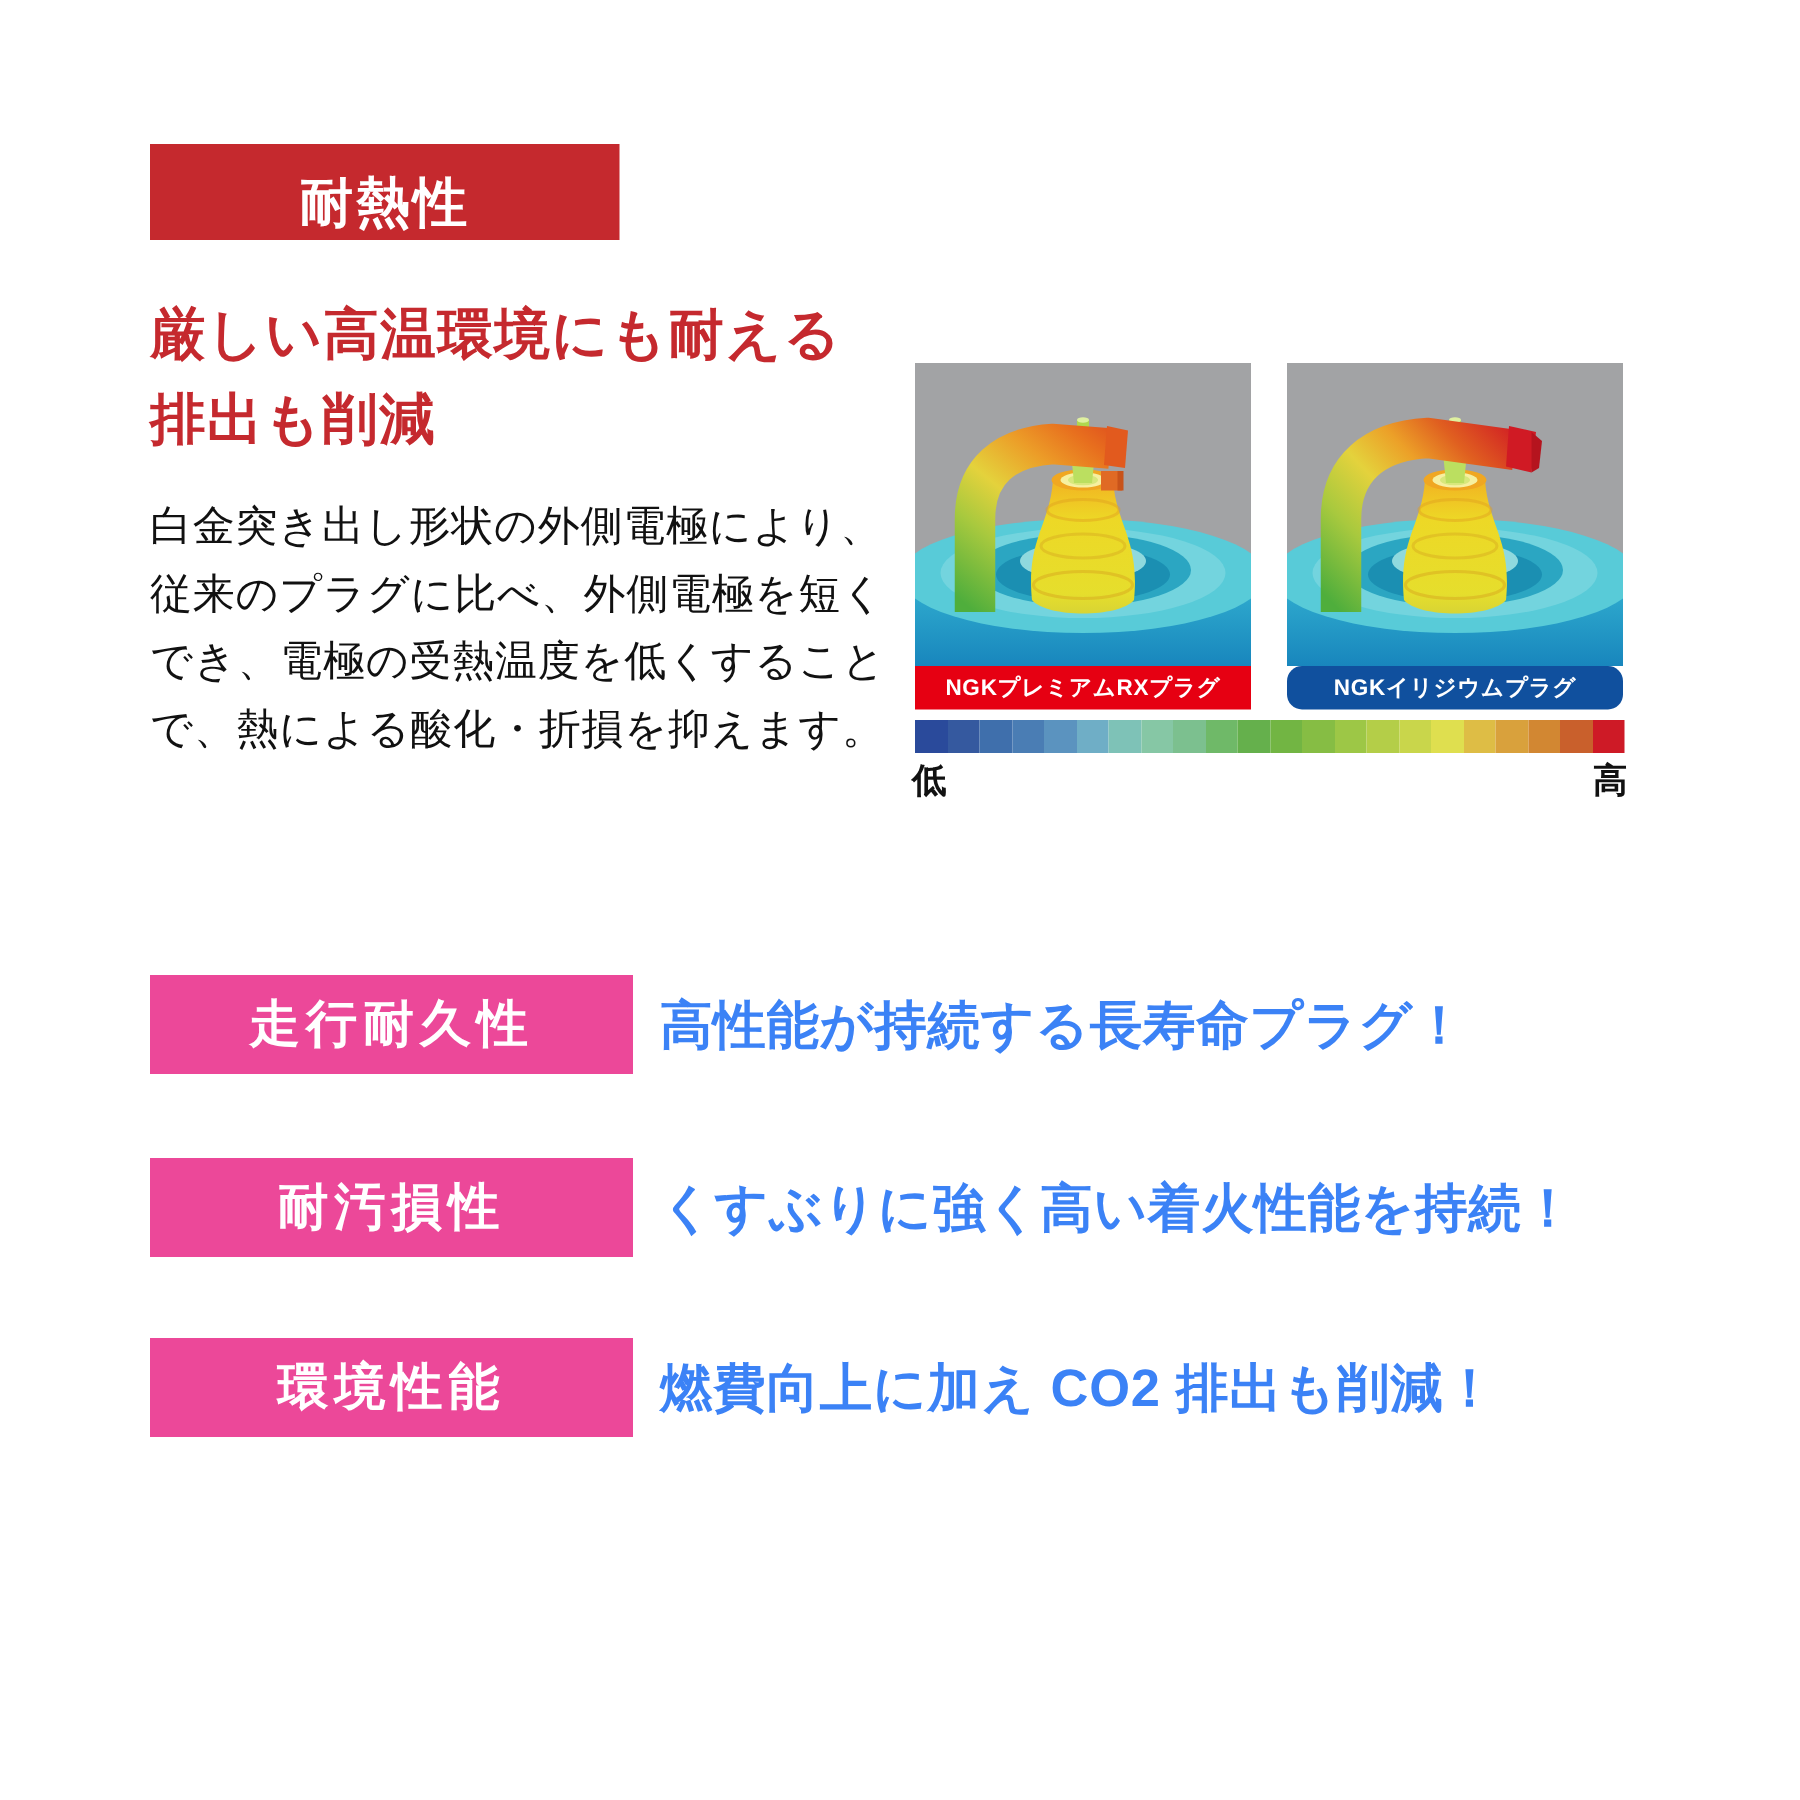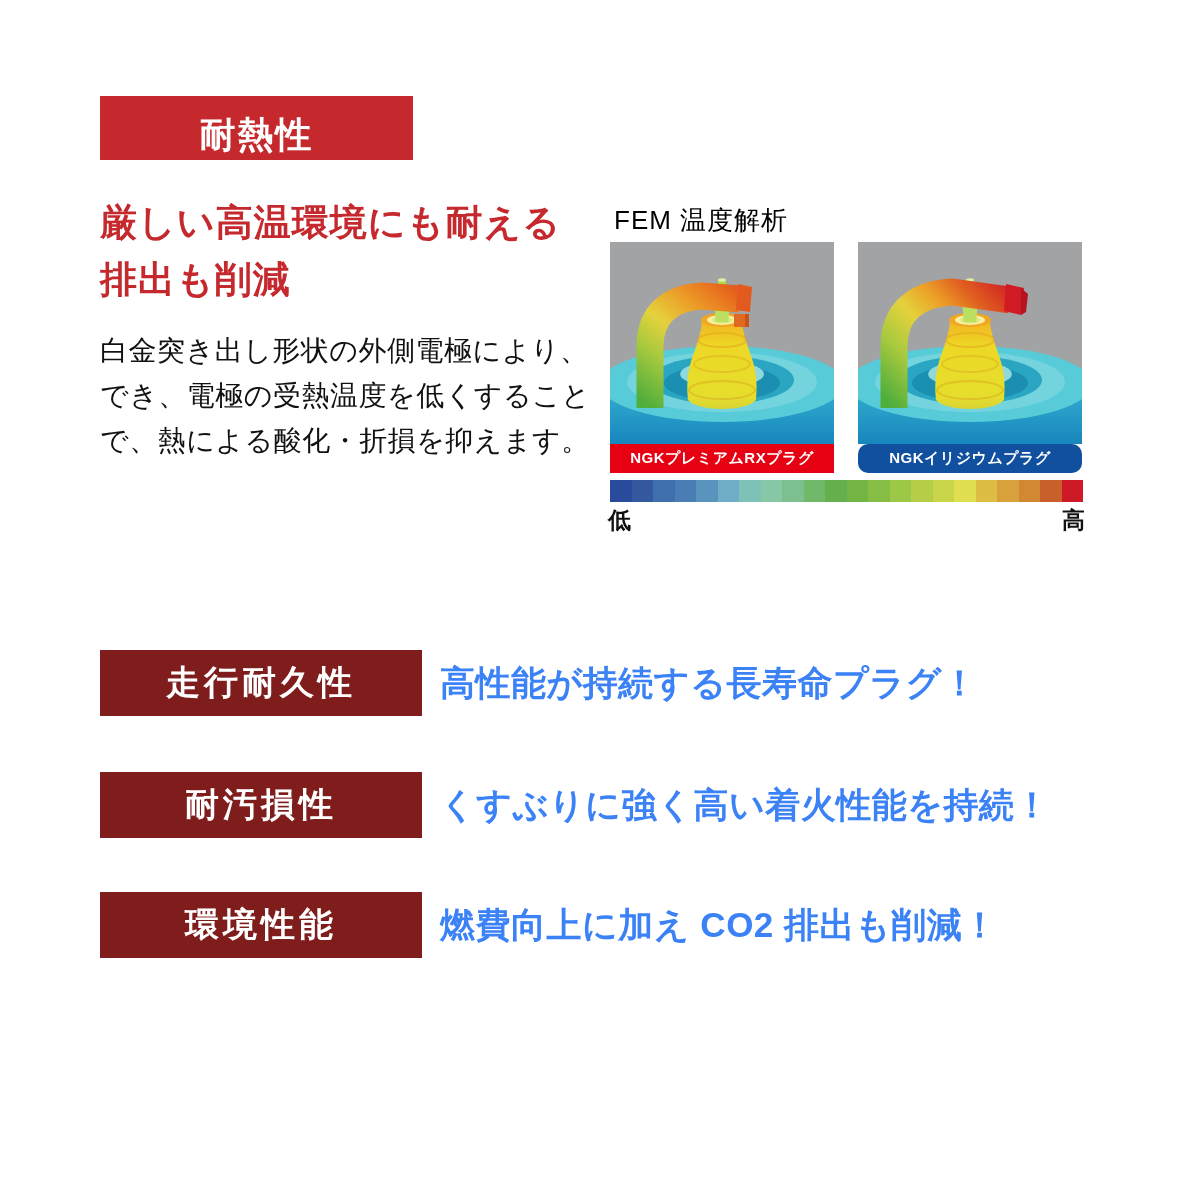--- a/index.html
+++ b/index.html
@@ -45,21 +45,21 @@
   .cb-label{
     position:absolute;top:505px;color:#111111;font-size:23px;font-weight:600;
   }
   #colorbar-low-label{left:608px;}
   #colorbar-high-label{left:1059px;width:26px;text-align:right;}
   
   .feature-row{
     position:absolute;left:100px;display:flex;align-items:center;height:66px;
   }
   .feature-box{
-    width:322px;height:66px;background:#7f1d1d;color:#ffffff;flex:0 0 auto;
+    width:322px;height:66px;background:#ec4899;color:#ffffff;flex:0 0 auto;
     display:flex;align-items:center;justify-content:center;
     font-size:34px;font-weight:bold;letter-spacing:4px;
   }
   .feature-text{
     margin-left:18px;color:#3b82f6;font-size:35px;font-weight:bold;
     letter-spacing:0.5px;white-space:nowrap;
   }
   #feature-row-durability{top:650px;}
   #feature-row-fouling{top:772px;}
   #feature-row-environment{top:892px;}
@@ -73,25 +73,25 @@
     <span>耐熱性</span>
   </div>
 
   <div id="main-heading">
     <div>厳しい高温環境にも耐える</div>
     <div>排出も削減</div>
   </div>
 
   <div id="intro-text">
     <div>白金突き出し形状の外側電極により、</div>
+    <div>従来のプラグに比べ、外側電極を短く</div>
     <div>でき、電極の受熱温度を低くすること</div>
     <div>で、熱による酸化・折損を抑えます。</div>
   </div>
 
-  <div id="fem-title">FEM 温度解析</div>
 
   <div id="plug-figure-rx" class="plug-figure">
     <svg class="plug-image" viewBox="0 0 224 202">
       <defs>
         <linearGradient id="rxBody" x1="0" y1="0" x2="0" y2="1">
           <stop offset="0" stop-color="#3ABCD6"></stop>
             <stop offset="1" stop-color="#1886BD"></stop>
         </linearGradient>
         <linearGradient id="rxIns" x1="0" y1="0" x2="0" y2="1">
           <stop offset="0" stop-color="#F2B322"></stop>

